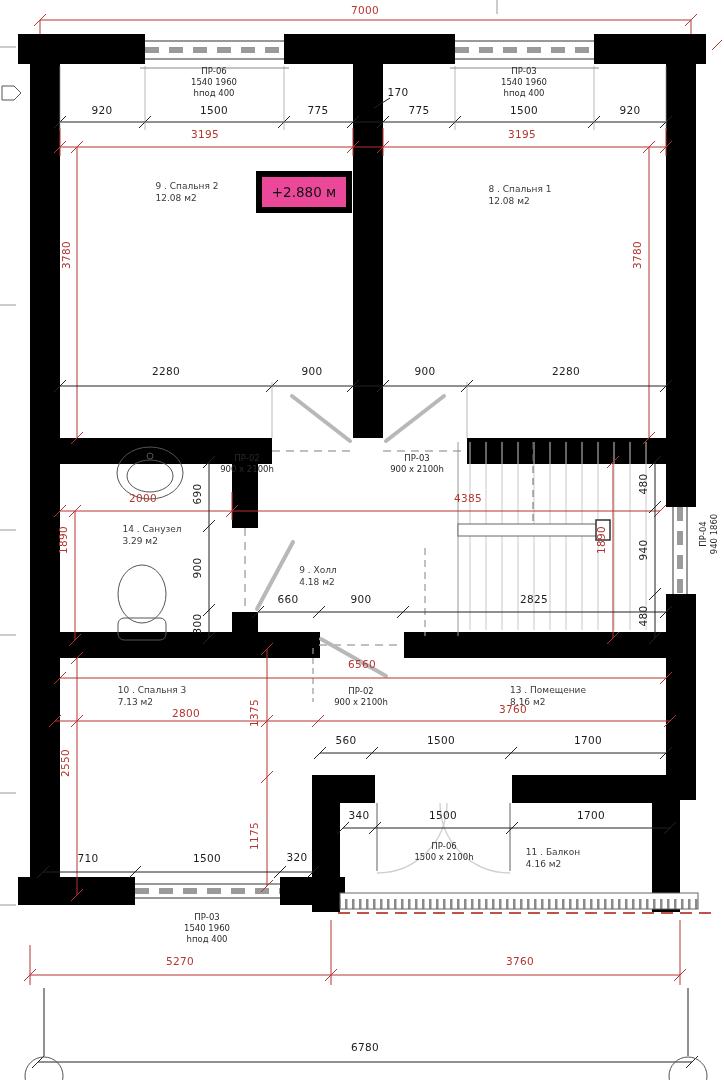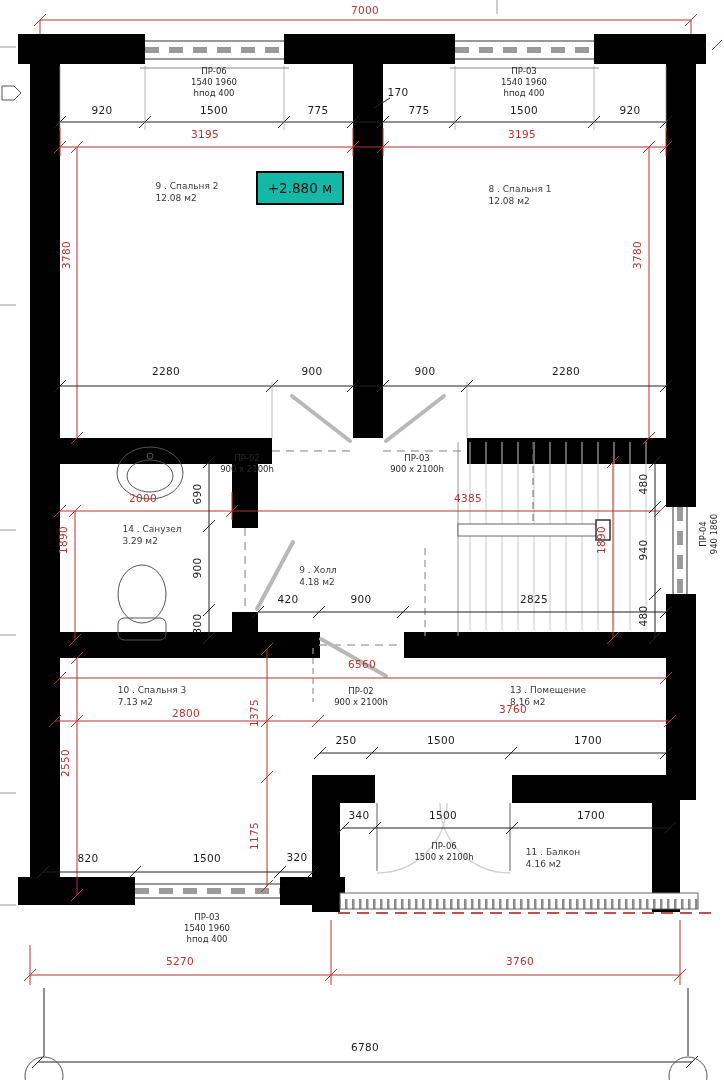--- a/index.html
+++ b/index.html
@@ -8,22 +8,22 @@
   #plan svg{position:absolute;left:0;top:0;}
   .lbl{position:absolute;transform:translate(-50%,-50%);font-size:10.5px;white-space:nowrap;
        color:#1c1c1c;letter-spacing:.3px;z-index:3;}
   .lbl.r{color:#b5342e;}
   .lbl.v{transform:translate(-50%,-50%) rotate(-90deg);}
   .code{position:absolute;transform:translate(-50%,-50%);font-size:8.5px;line-height:11px;
         color:#2a2a2a;text-align:center;white-space:nowrap;z-index:3;}
   .code.v{transform:translate(-50%,-50%) rotate(-90deg);}
   .room{position:absolute;transform:translate(-50%,-50%);font-size:9px;line-height:12px;
         color:#3a3a3a;text-align:left;white-space:nowrap;z-index:3;}
-  .level-box{position:absolute;left:256px;top:171px;width:84px;height:30px;border:2px solid #000000;
-        background:#14b8a6;font-size:13.5px;color:#111;text-align:center;line-height:30px;z-index:3;}
+  .level-box{position:absolute;left:256px;top:171px;width:84px;height:30px;border:6px solid #000000;
+        background:#ec4899;font-size:13.5px;color:#111;text-align:center;line-height:30px;z-index:3;}
 </style>
 </head>
 <body>
 
 <div id="plan">
 
 <svg width="724" height="1080" viewBox="0 0 724 1080">
   <defs>
     <pattern id="ph" width="7" height="16" patternUnits="userSpaceOnUse">
       <rect width="7" height="16" fill="#ffffff"></rect>
@@ -250,30 +250,30 @@
 <div class="lbl" style="left:419px;top:110px">775</div>
 <div class="lbl" style="left:524px;top:110px">1500</div>
 <div class="lbl" style="left:630px;top:110px">920</div>
 <div class="lbl" style="left:166px;top:371px">2280</div>
 <div class="lbl" style="left:312px;top:371px">900</div>
 <div class="lbl" style="left:425px;top:371px">900</div>
 <div class="lbl" style="left:566px;top:371px">2280</div>
 <div class="lbl v" style="left:197px;top:494px">690</div>
 <div class="lbl v" style="left:197px;top:568px">900</div>
 <div class="lbl v" style="left:197px;top:624px">300</div>
-<div class="lbl" style="left:288px;top:599px">420</div>
+<div class="lbl" style="left:288px;top:599px">660</div>
 <div class="lbl" style="left:361px;top:599px">900</div>
 <div class="lbl" style="left:534px;top:599px">2825</div>
 <div class="lbl v" style="left:643px;top:484px">480</div>
 <div class="lbl v" style="left:643px;top:550px">940</div>
 <div class="lbl v" style="left:643px;top:616px">480</div>
-<div class="lbl" style="left:346px;top:740px">250</div>
+<div class="lbl" style="left:346px;top:740px">560</div>
 <div class="lbl" style="left:441px;top:740px">1500</div>
 <div class="lbl" style="left:588px;top:740px">1700</div>
 <div class="lbl" style="left:359px;top:815px">340</div>
 <div class="lbl" style="left:443px;top:815px">1500</div>
 <div class="lbl" style="left:591px;top:815px">1700</div>
-<div class="lbl" style="left:88px;top:858px">820</div>
+<div class="lbl" style="left:88px;top:858px">710</div>
 <div class="lbl" style="left:207px;top:858px">1500</div>
 <div class="lbl" style="left:297px;top:857px">320</div>
 <div class="lbl" style="left:365px;top:1047px">6780</div>
 
 </div>
 
 </body></html>

